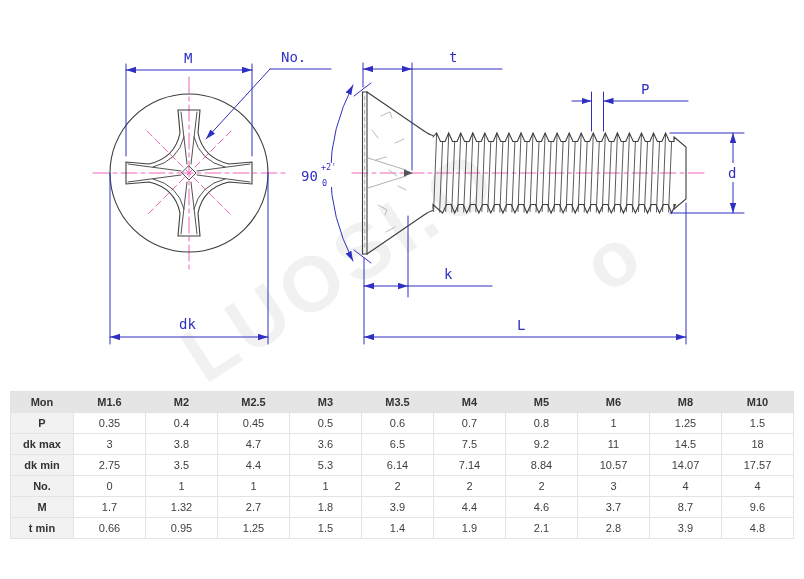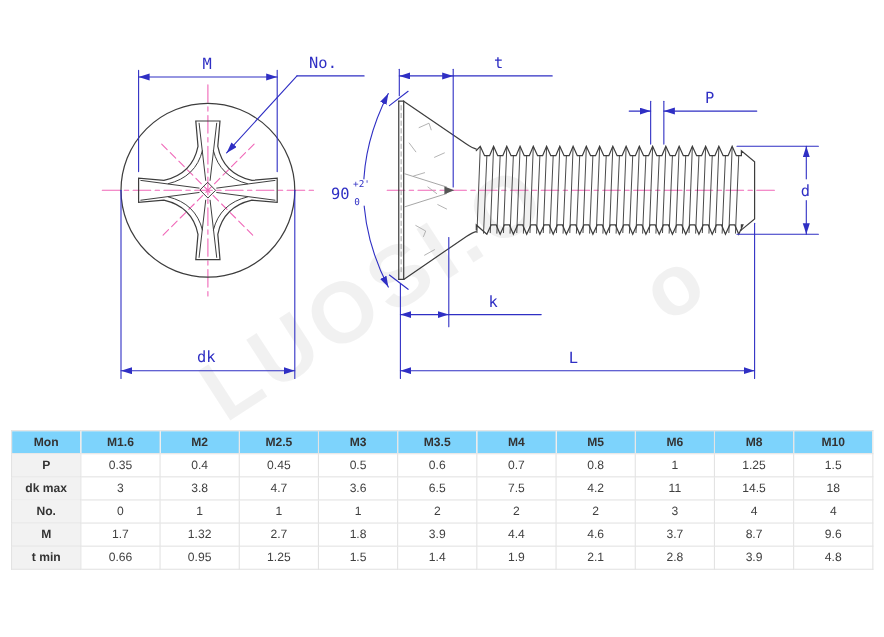--- a/index.html
+++ b/index.html
@@ -5,21 +5,21 @@
   html,body{margin:0;padding:0;background:#ffffff;width:804px;height:579px;overflow:hidden;}
   #stage{position:relative;width:804px;height:579px;font-family:"Liberation Sans",sans-serif;}
   #drawing{position:absolute;left:0;top:0;}
   .dimtext{font-family:"DejaVu Sans Mono",monospace;fill:#2f2fc4;font-size:14px;}
   .dimtext-sm{font-family:"DejaVu Sans Mono",monospace;fill:#2f2fc4;font-size:8.5px;}
   .wmark{font-family:"Liberation Sans",sans-serif;fill:rgba(0,0,0,0.055);font-weight:bold;letter-spacing:5px;}
   #spec-table{position:absolute;left:10px;top:391px;width:783px;border-collapse:collapse;table-layout:fixed;
     font-size:11px;color:#404040;}
   #spec-table td,#spec-table th{border:1px solid #e3e3e3;text-align:center;padding:3px 2px;height:14px;
     white-space:nowrap;overflow:hidden;}
-  #spec-table th{background:#7dd3fc;color:#333;font-weight:bold;}
+  #spec-table th{background:#e5e5e5;color:#333;font-weight:bold;}
   #spec-table td.rowhead{background:#f2f2f2;color:#333;font-weight:bold;}
 </style>
 </head>
 <body>
 
 <div id="stage">
 
   <svg id="drawing" width="804" height="385" viewBox="0 0 804 385">
     <defs>
       <marker id="arr" orient="auto-start-reverse" markerUnits="userSpaceOnUse" markerWidth="12" markerHeight="8" refX="10" refY="3.2">
@@ -217,24 +217,37 @@
           <td>1.5</td>
         </tr>
         <tr>
           <td class="rowhead">dk max</td>
           <td>3</td>
           <td>3.8</td>
           <td>4.7</td>
           <td>3.6</td>
           <td>6.5</td>
           <td>7.5</td>
-          <td>4.2</td>
+          <td>9.2</td>
           <td>11</td>
           <td>14.5</td>
           <td>18</td>
+        </tr>
+        <tr>
+          <td class="rowhead">dk min</td>
+          <td>2.75</td>
+          <td>3.5</td>
+          <td>4.4</td>
+          <td>5.3</td>
+          <td>6.14</td>
+          <td>7.14</td>
+          <td>8.84</td>
+          <td>10.57</td>
+          <td>14.07</td>
+          <td>17.57</td>
         </tr>
         <tr>
           <td class="rowhead">No.</td>
           <td>0</td>
           <td>1</td>
           <td>1</td>
           <td>1</td>
           <td>2</td>
           <td>2</td>
           <td>2</td>

